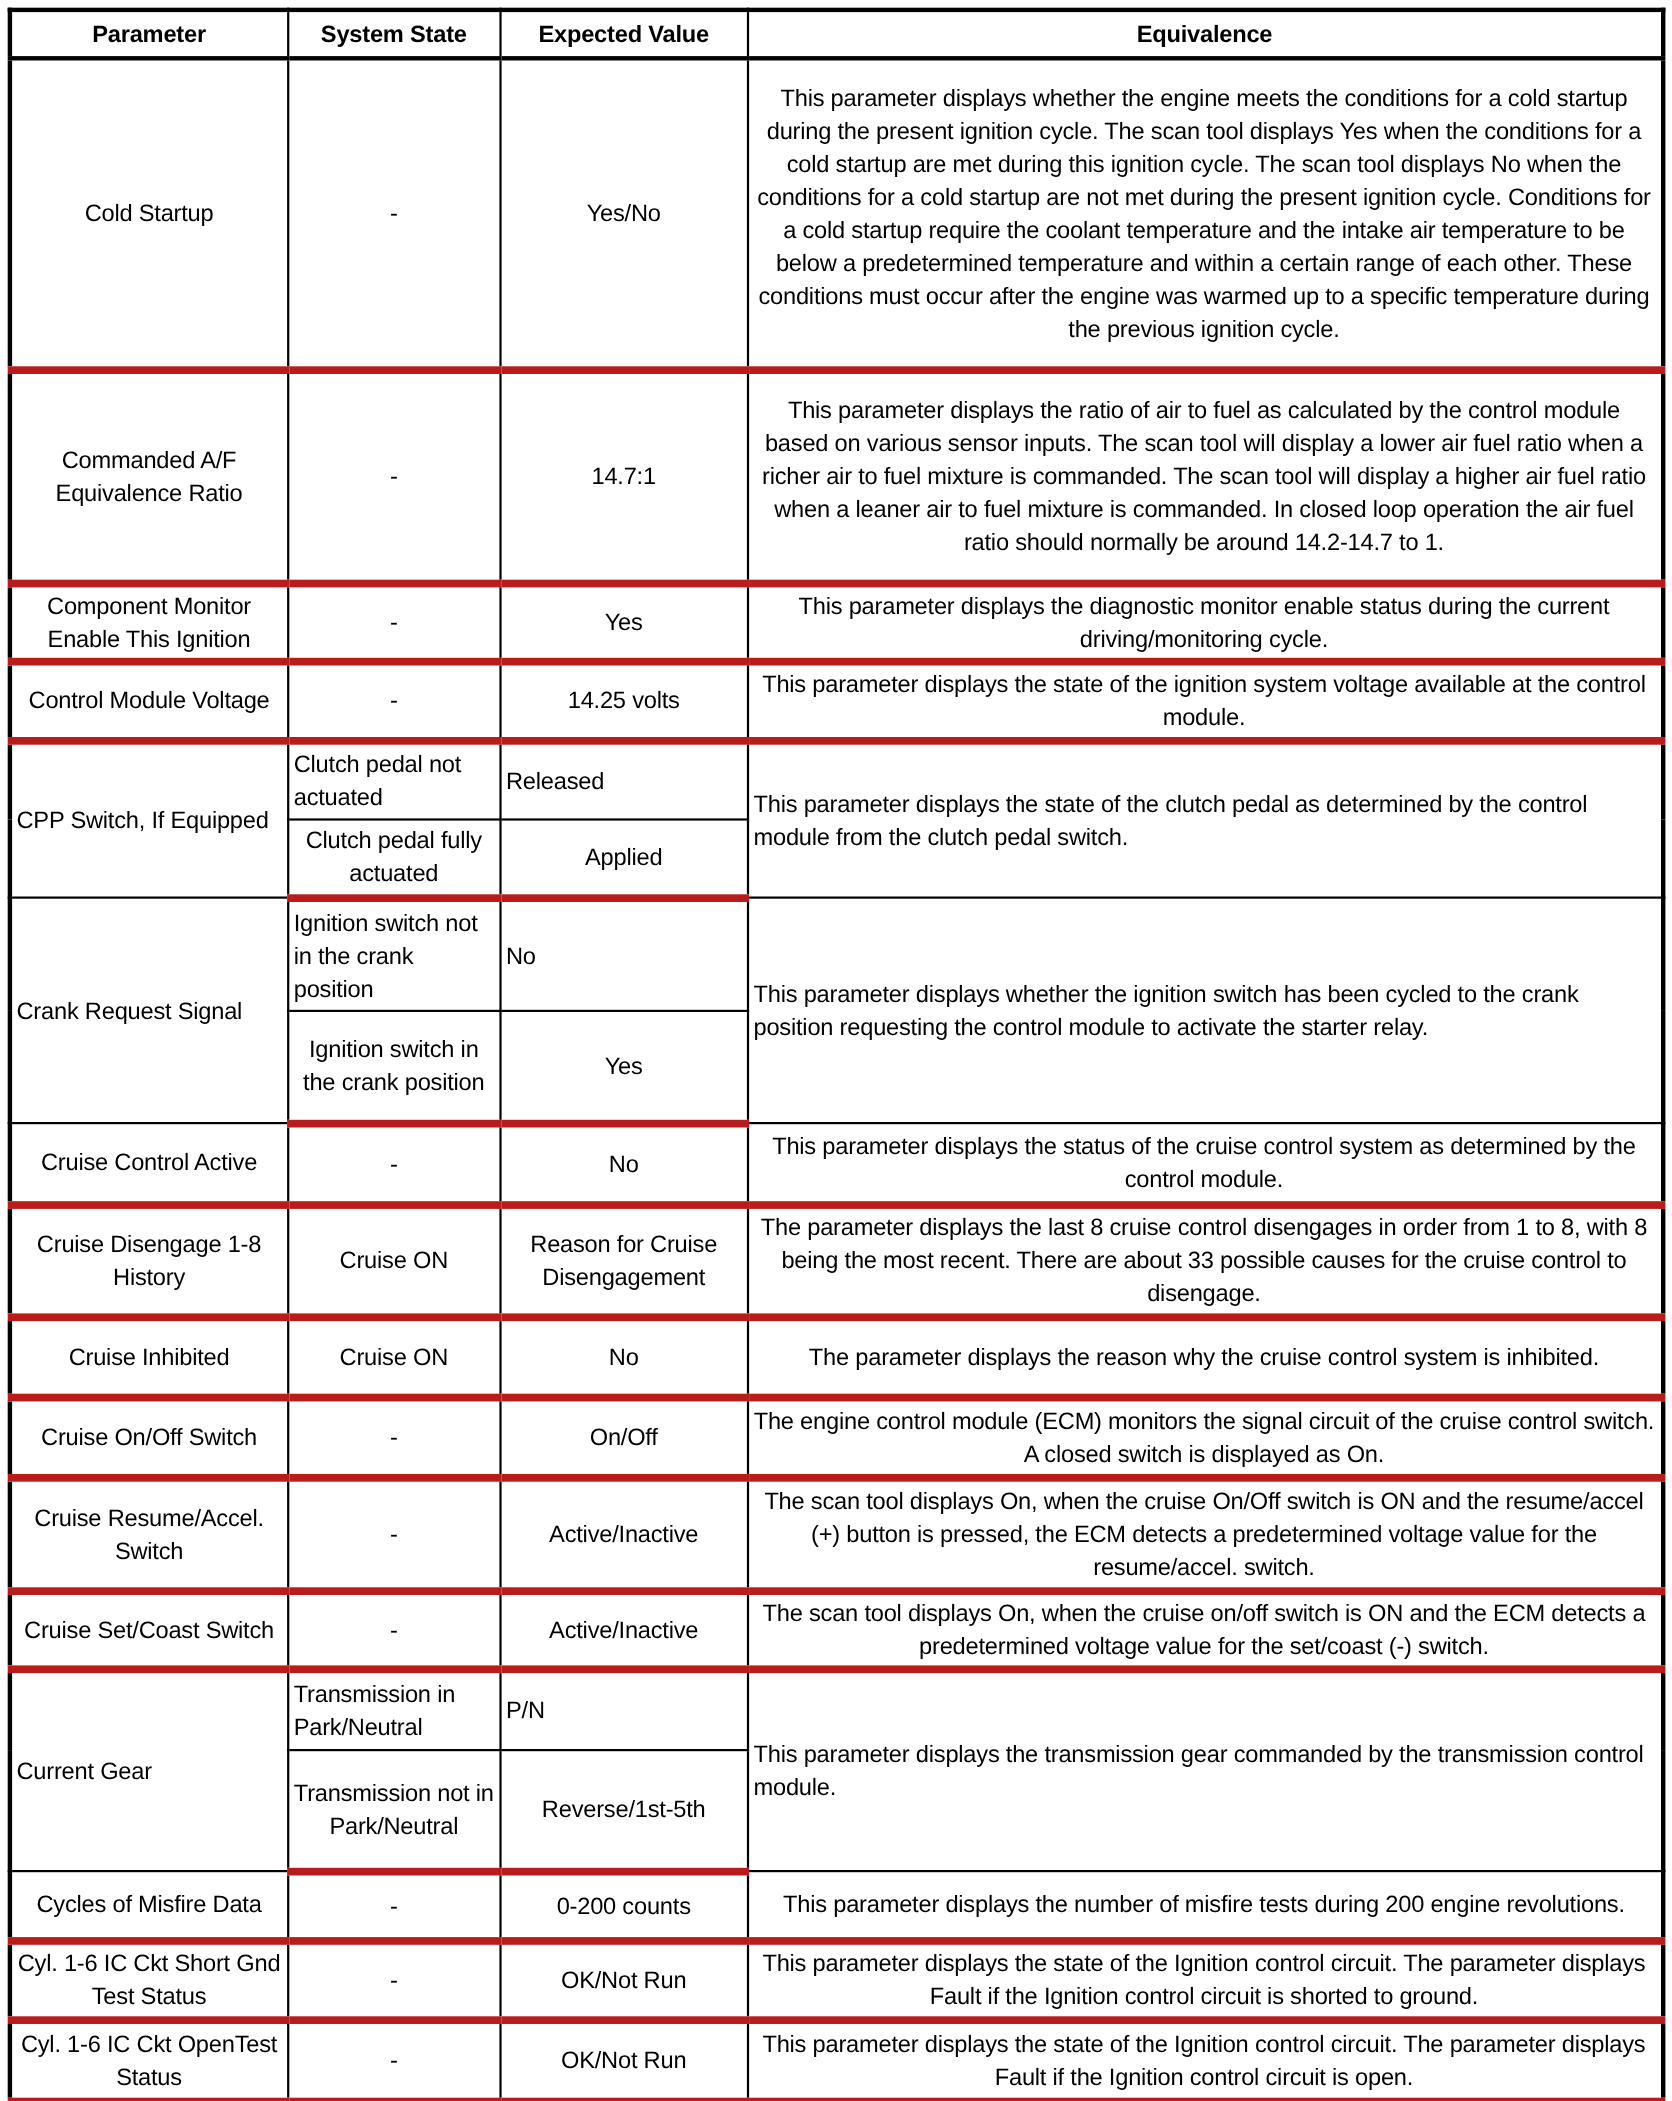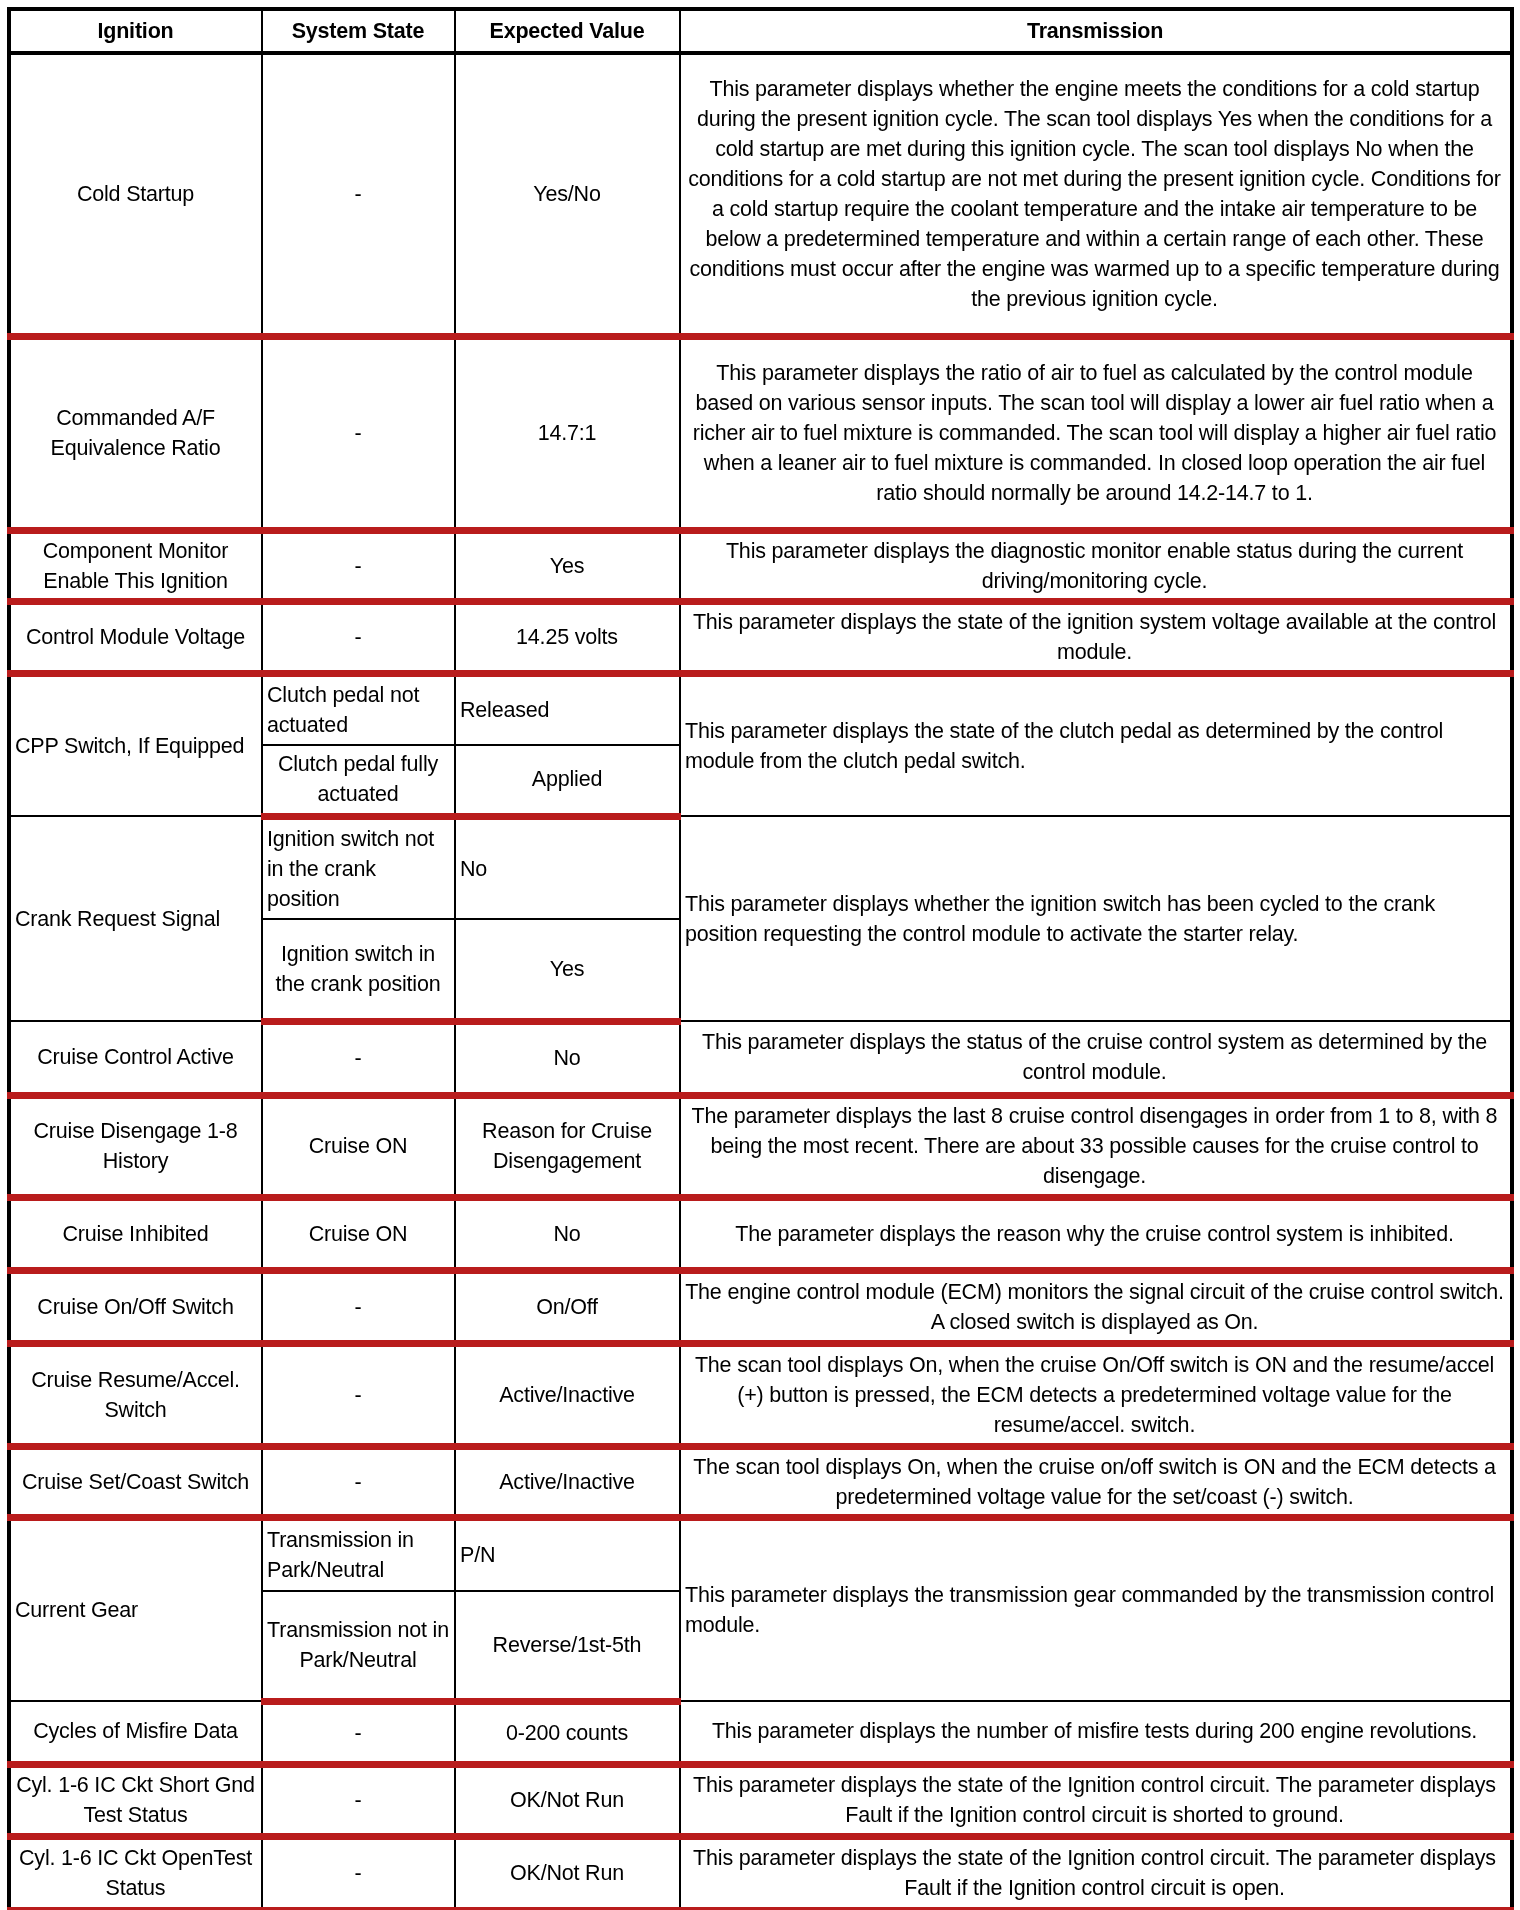--- a/index.html
+++ b/index.html
@@ -29,24 +29,24 @@
 
 <table class="param-table">
   <colgroup>
       <col class="c1">
       <col class="c2">
       <col class="c3">
       <col class="c4">
     </colgroup>
   <thead>
     <tr>
-      <th>Ignition</th>
+      <th>Parameter</th>
       <th>System State</th>
       <th>Expected Value</th>
-      <th>Transmission</th>
+      <th>Equivalence</th>
     </tr>
   </thead>
   <tbody id="tbody">
       <tr class="group-end" style="height: 283px;">
         <td rowspan="1">Cold Startup</td>
         <td>-</td>
         <td>Yes/No</td>
         <td class="desc" rowspan="1">This parameter displays whether the engine meets the conditions for a cold startup during the present ignition cycle. The scan tool displays Yes when the conditions for a cold startup are met during this ignition cycle. The scan tool displays No when the conditions for a cold startup are not met during the present ignition cycle. Conditions for a cold startup require the coolant temperature and the intake air temperature to be below a predetermined temperature and within a certain range of each other. These conditions must occur after the engine was warmed up to a specific temperature during the previous ignition cycle.</td>
       </tr>
       <tr class="group-end" style="height: 194px;">

